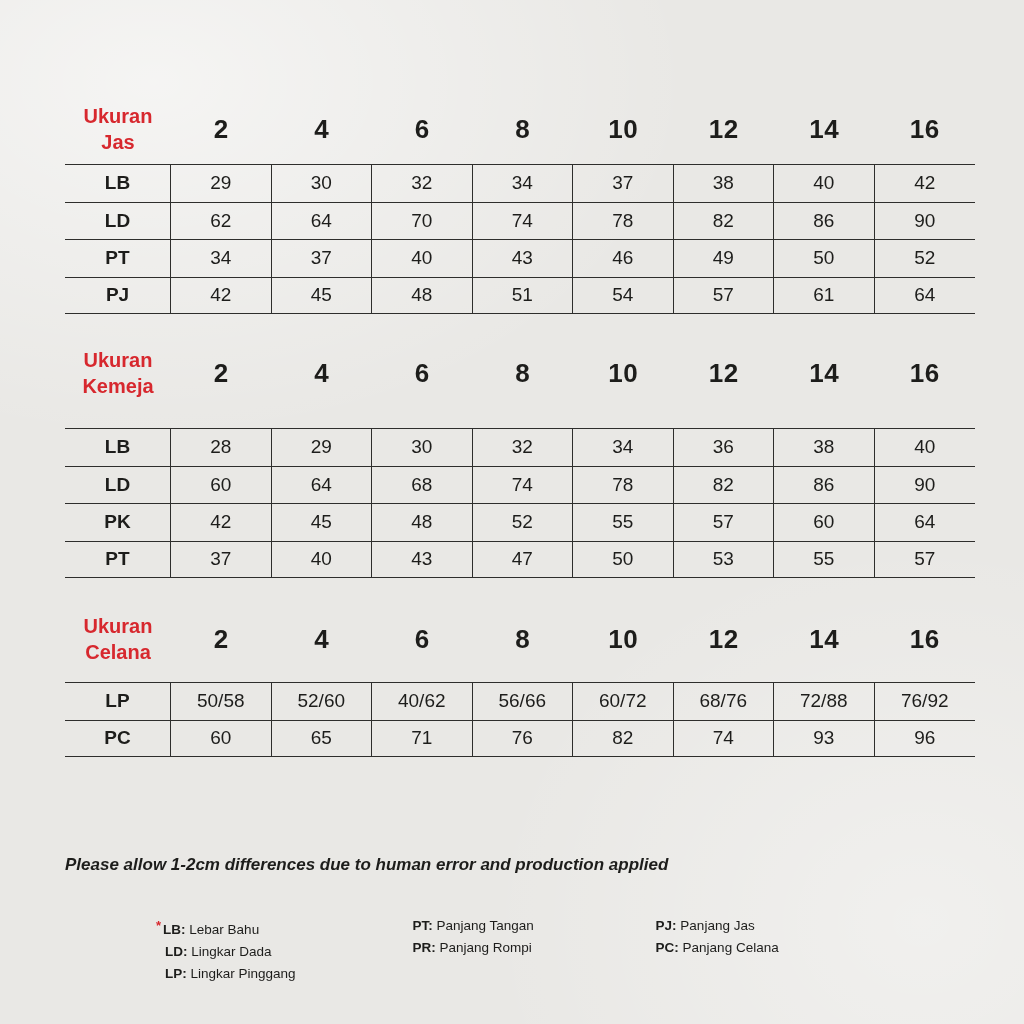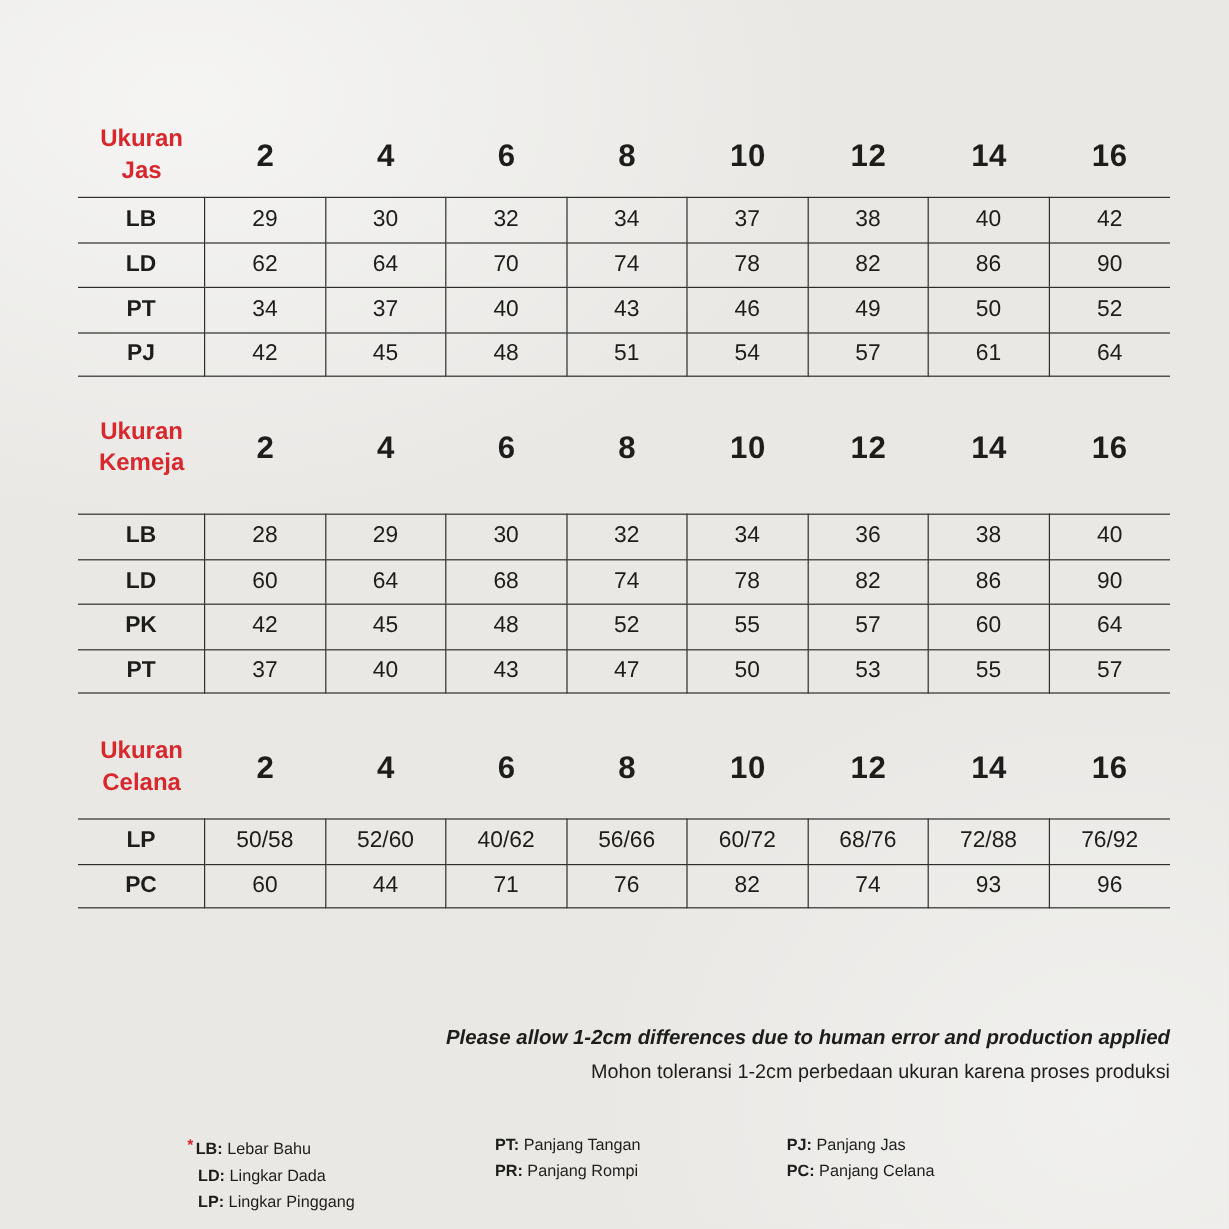--- a/index.html
+++ b/index.html
@@ -53,21 +53,21 @@
   .drow .cell {
     display: flex; align-items: center; justify-content: center;
     border-top: 1.5px solid #2e2e2c;
     border-right: 1.5px solid #2e2e2c;
     font-size: 19px;
   }
   .drow .cell:last-child { border-right: none; }
   .drow.last .cell { border-bottom: 1.5px solid #2e2e2c; text-align: right; }
   .drow .cell.label { font-weight: bold; font-size: 19px; }
   
-  .notes { text-align: right; margin-top: 98px; width: 910px; }
+  .notes { text-align: left; margin-top: 98px; width: 910px; }
   .note-en { font-weight: bold; font-style: italic; font-size: 17px; }
   .note-id { font-size: 16.5px; margin-top: 9px; }
   
   .legend { display: flex; margin-top: 40px; padding-left: 100px; }
   .legend-col { width: 290px; }
   .legend-col:nth-child(2) { width: 285px; }
   .legend-item { font-size: 13.5px; line-height: 22px; white-space: nowrap; }
   .legend-item b { font-weight: bold; margin-top: 24px; }
   .marker {
     color: var(--accent, #d7282e);
@@ -226,34 +226,33 @@
           <div class="cell value">40/62</div>
           <div class="cell value">56/66</div>
           <div class="cell value">60/72</div>
           <div class="cell value">68/76</div>
           <div class="cell value">72/88</div>
           <div class="cell value">76/92</div>
         </div>
         <div class="drow last">
           <div class="cell label">PC</div>
           <div class="cell value">60</div>
-          <div class="cell value">44</div>
+          <div class="cell value">65</div>
           <div class="cell value">71</div>
           <div class="cell value">76</div>
           <div class="cell value">82</div>
           <div class="cell value">74</div>
           <div class="cell value">93</div>
           <div class="cell value">96</div>
         </div>
       </section>
     </div>
 
   <div class="notes">
     <div class="note-en">Please allow 1-2cm differences due to human error and production applied</div>
-    <div class="note-id">Mohon toleransi 1-2cm perbedaan ukuran karena proses produksi</div>
   </div>
 
   <div class="legend">
       <div class="legend-col">
         <div class="legend-item"><span class="marker">*</span><b>LB:</b> <span>Lebar Bahu</span></div>
         <div class="legend-item"><b>LD:</b> <span>Lingkar Dada</span></div>
         <div class="legend-item"><b>LP:</b> <span>Lingkar Pinggang</span></div>
       </div>
       <div class="legend-col">
         <div class="legend-item"><b>PT:</b> <span>Panjang Tangan</span></div>

